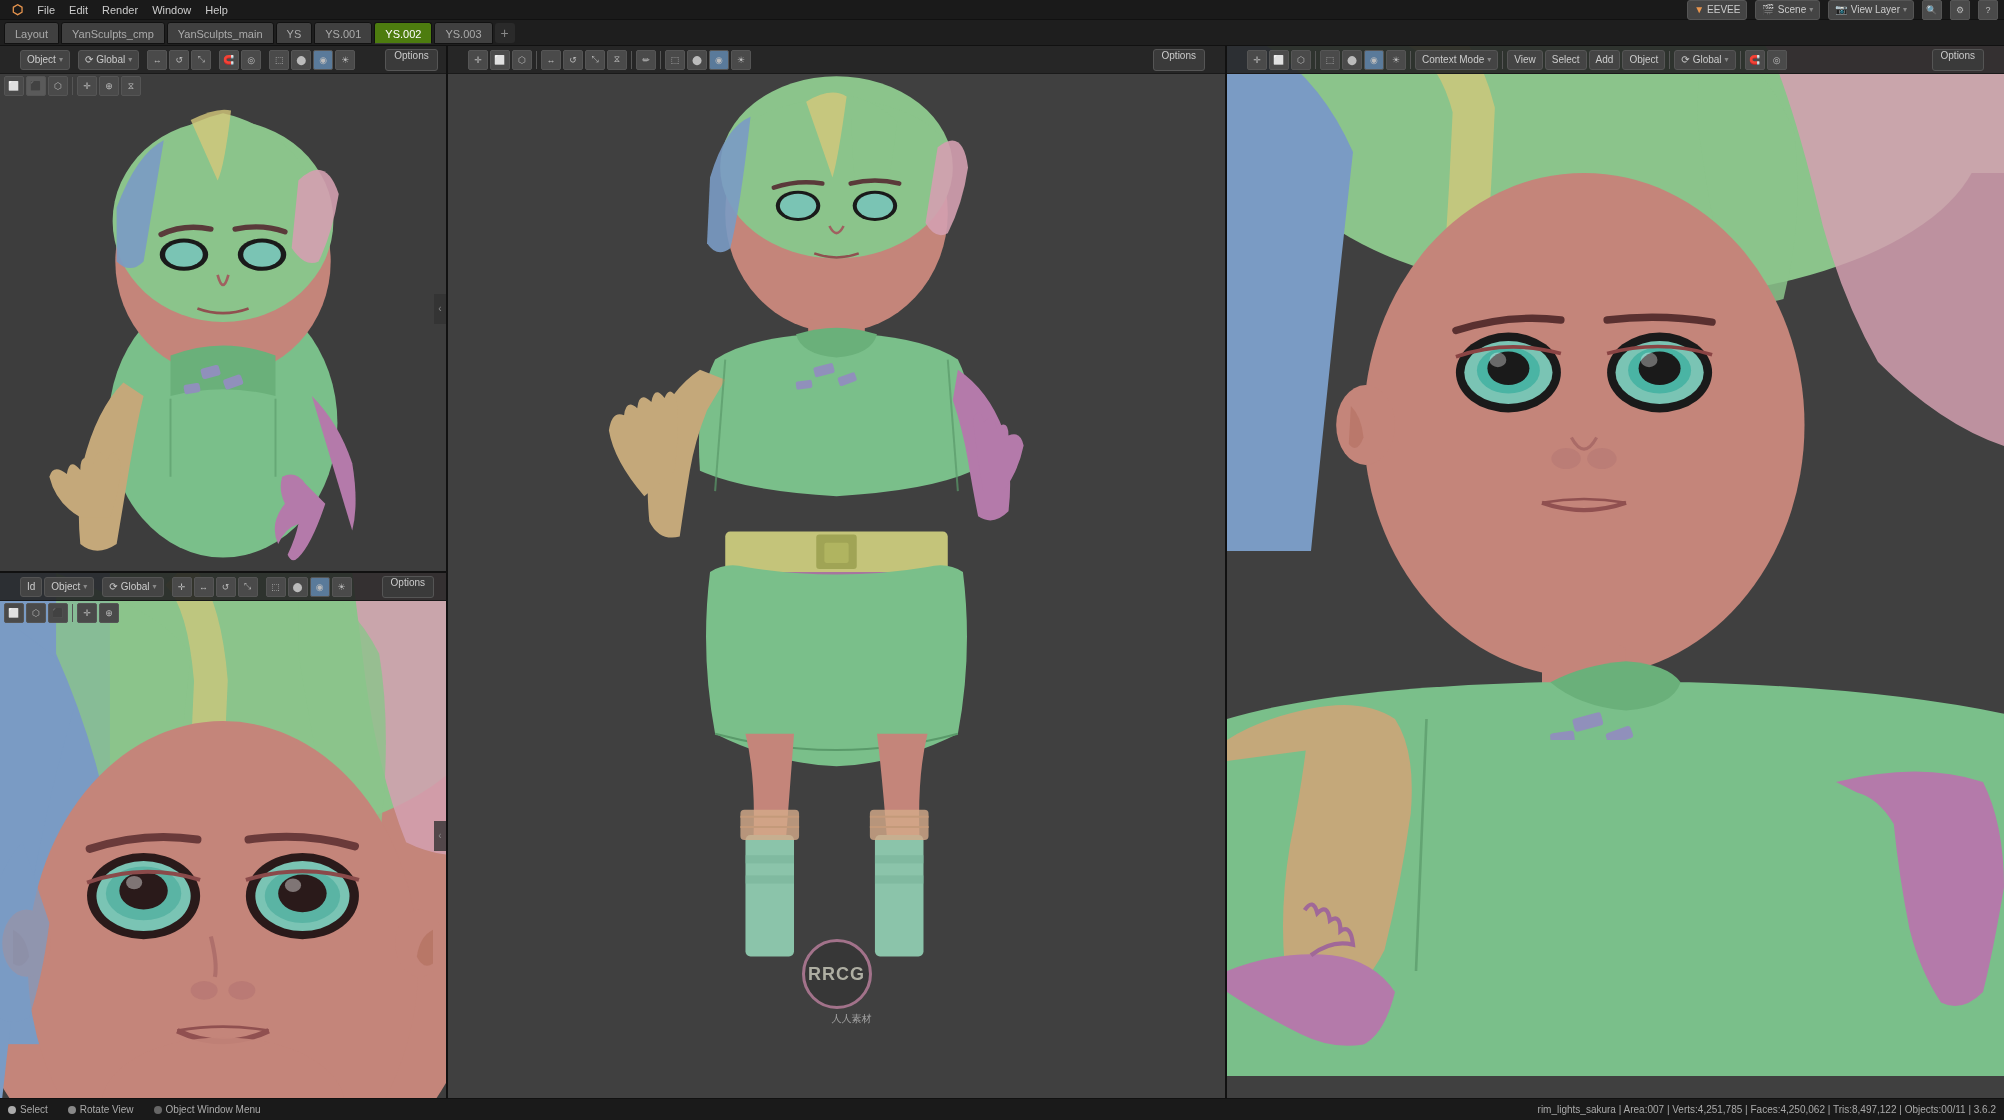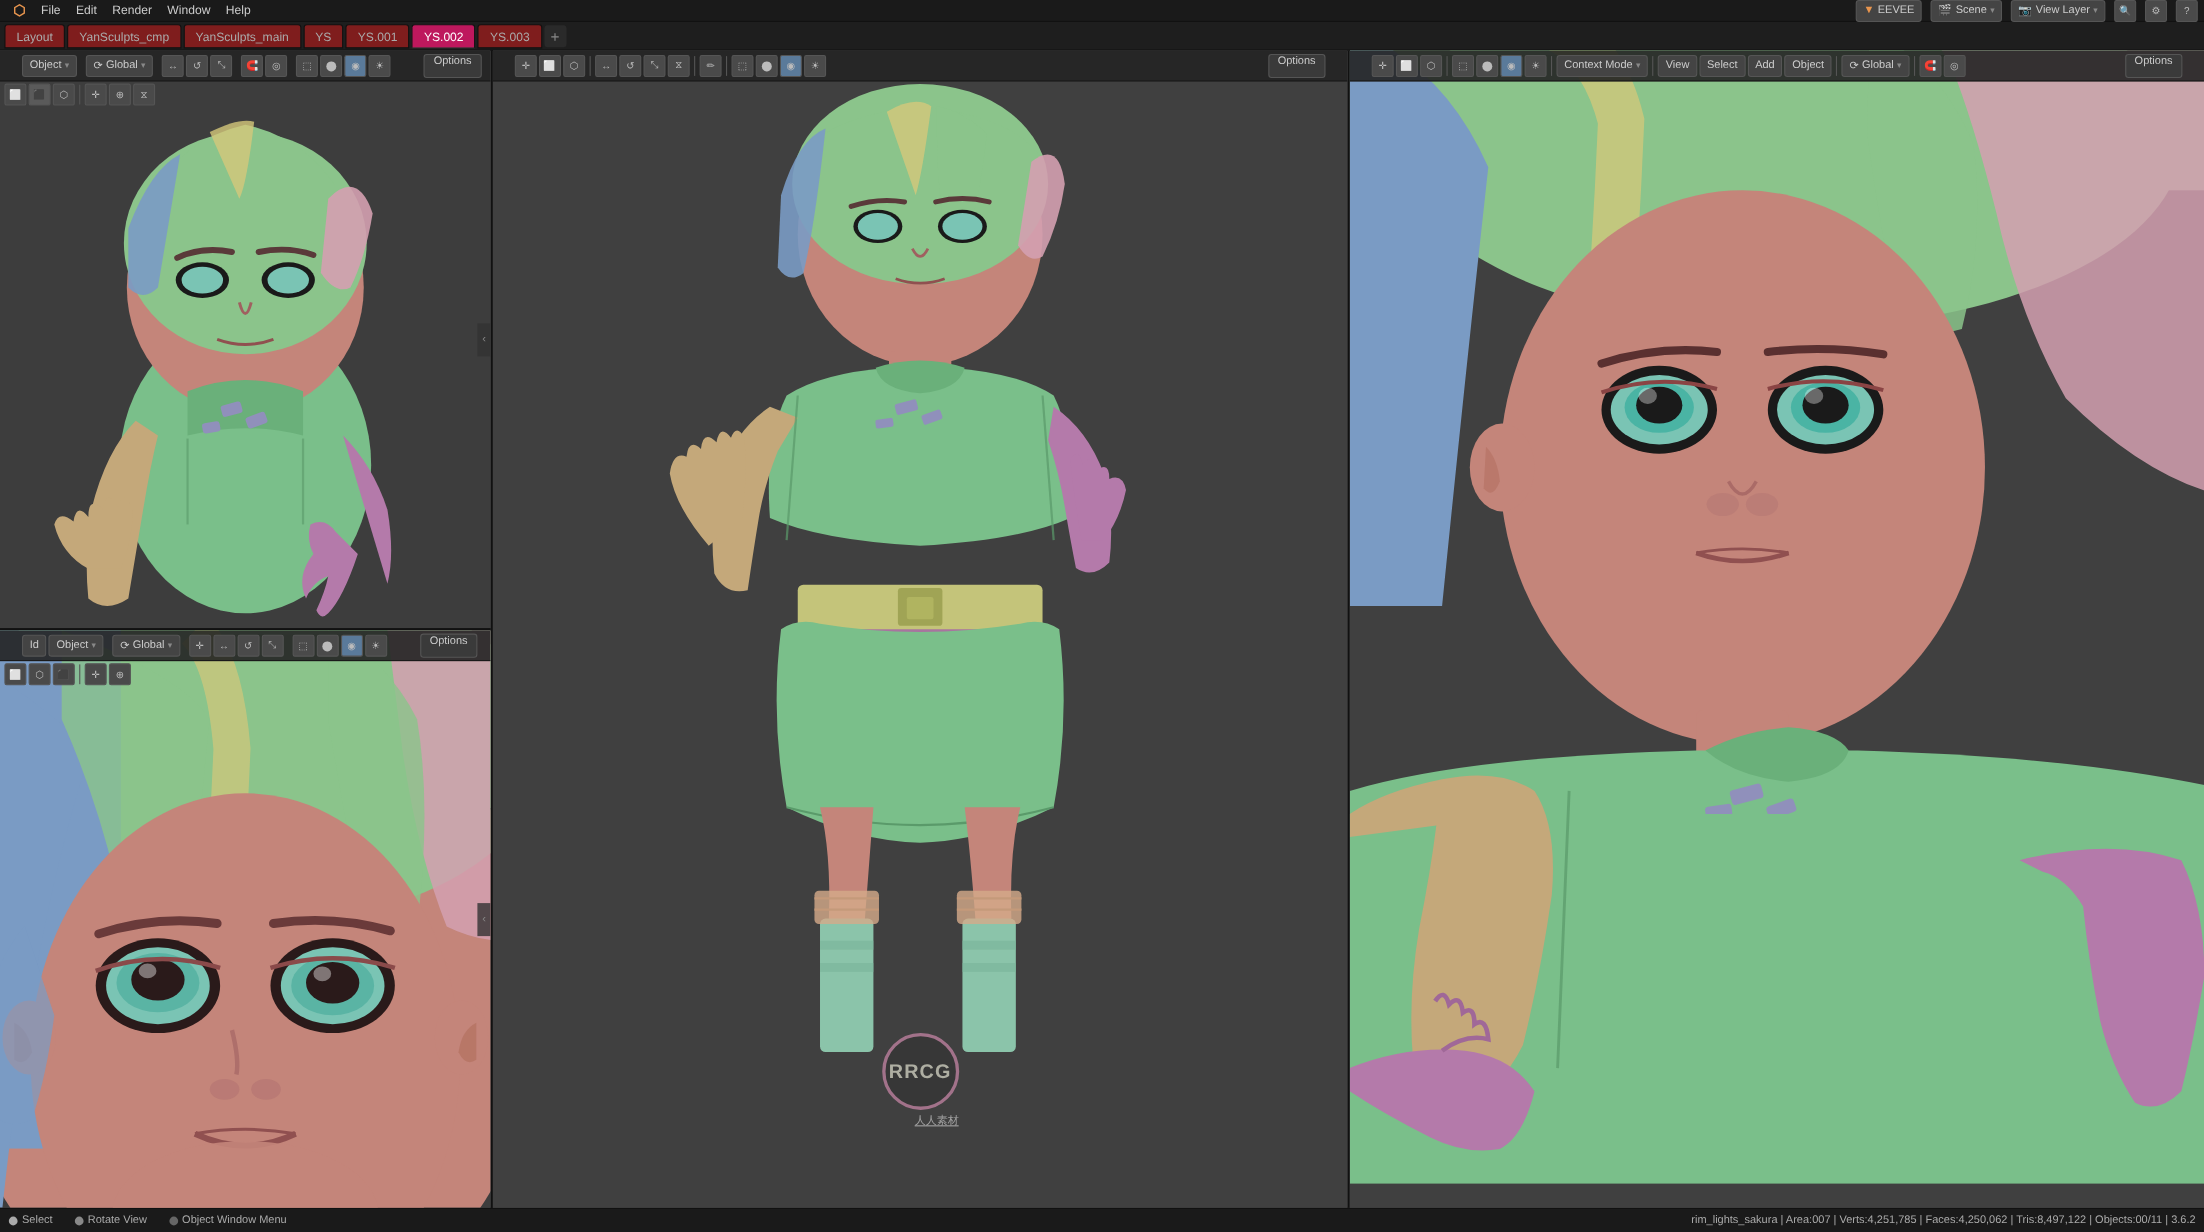--- a/index.html
+++ b/index.html
@@ -51,28 +51,28 @@
       padding: 0 4px;
       gap: 2px;
       border-bottom: 1px solid #111;
     }
     .tab {
       padding: 2px 10px;
       height: 22px;
       line-height: 18px;
       font-size: 11px;
       color: #aaa;
-      background: #7f1d1d;
+      background: #404040;
       border-radius: 3px 3px 0 0;
       cursor: pointer;
       white-space: nowrap;
       border: 1px solid #111;
     }
     .tab.active {
-      background: #be185d;
+      background: #4d7c0f;
       color: #fff;
       border-bottom-color: #3a3a3a;
     }
     .tab-add {
       width: 20px;
       height: 20px;
       background: #2a2a2a;
       border-radius: 3px;
       display: flex;
       align-items: center;
@@ -207,21 +207,20 @@
       background: rgba(40,40,40,0.5);
       font-size: 18px;
       font-weight: bold;
       color: #ddc;
       letter-spacing: 1px;
     }
     .watermark-text {
       font-size: 10px;
       color: #ccc;
       margin-top: 3px;
-      text-decoration: underline;
     }
 
     
     .toolbar-group {
       display: flex;
       align-items: center;
       gap: 2px;
     }
     .tb-icon {
       width: 20px;

